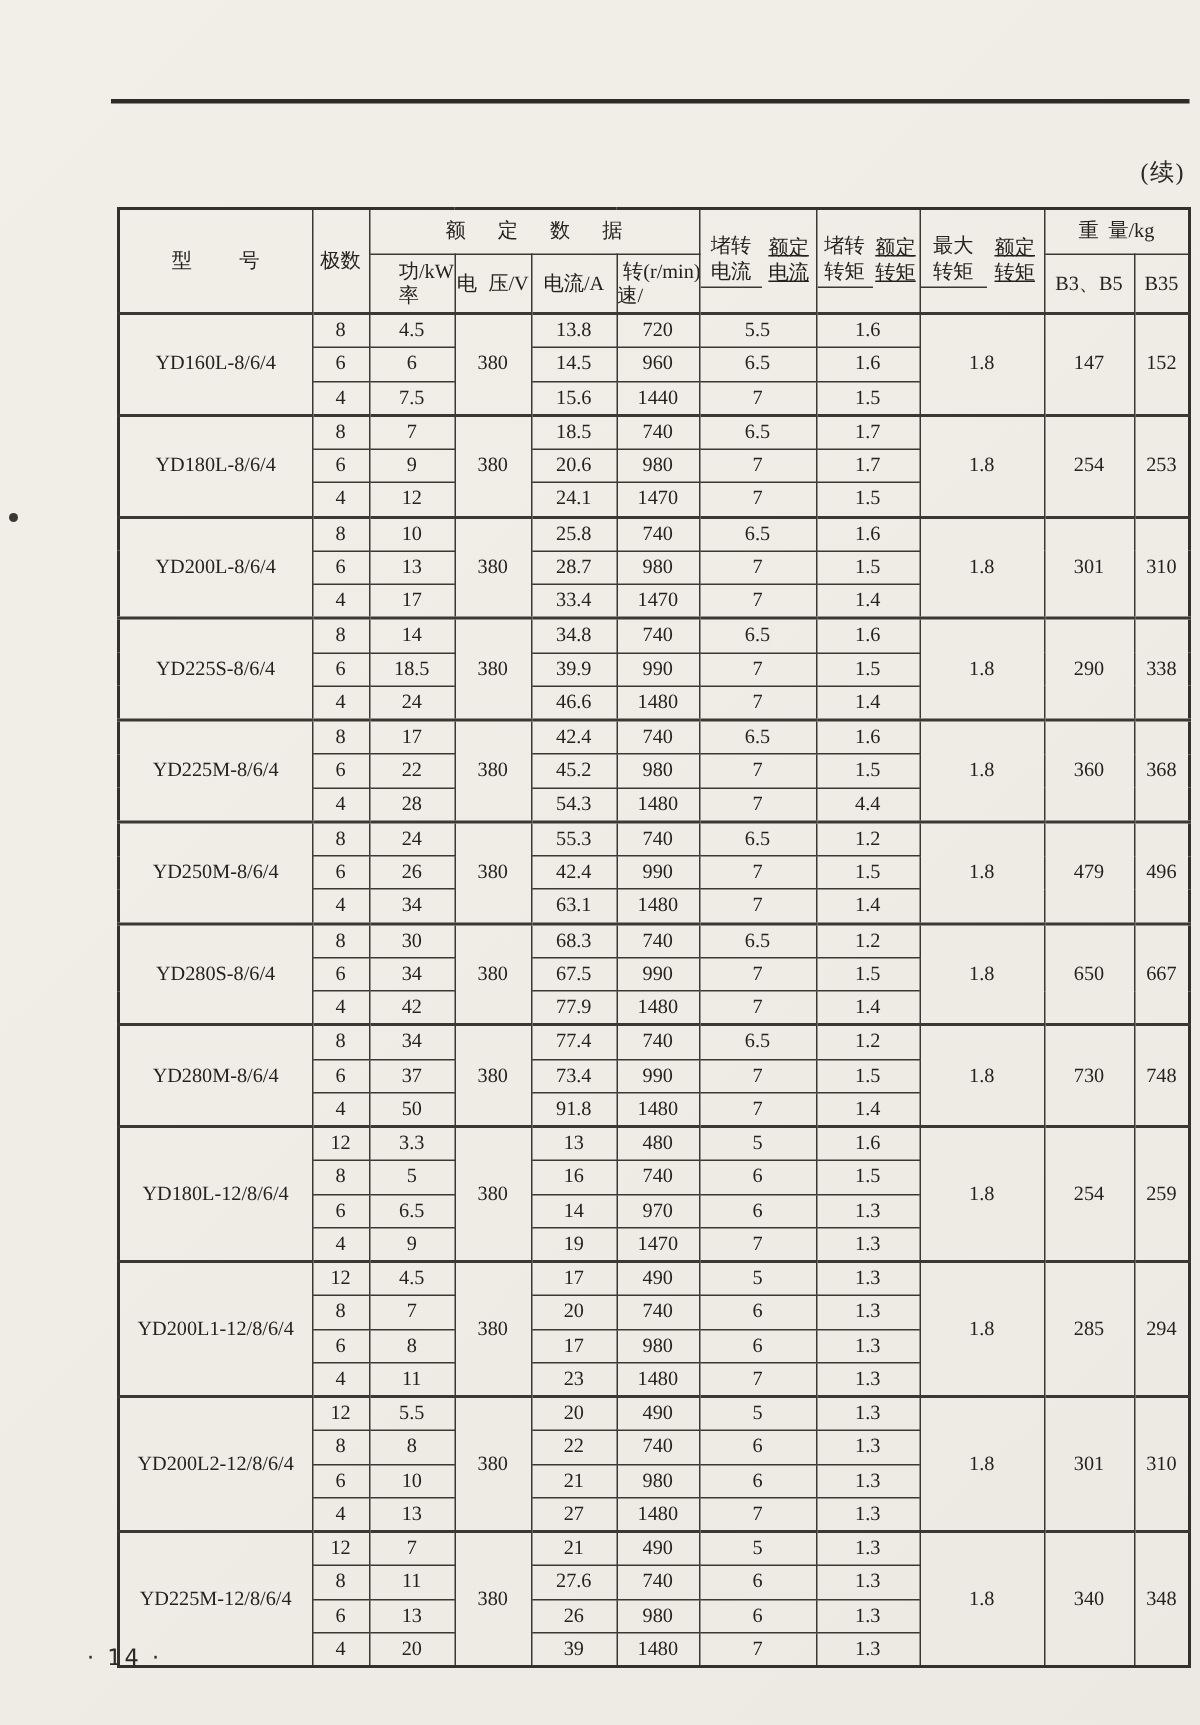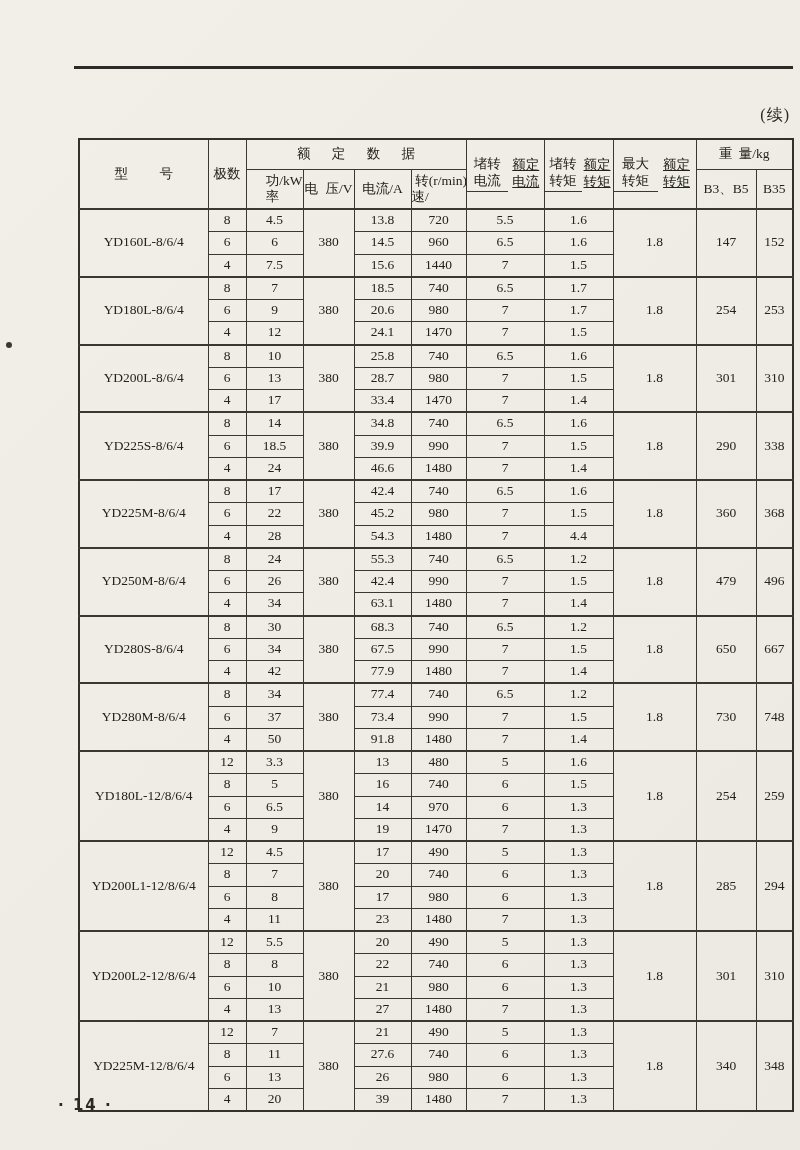--- a/index.html
+++ b/index.html
@@ -55,21 +55,20 @@
   .h-weight { word-spacing: 3px; }
   .tl { display: inline-flex; flex-direction: row; line-height: 1.2; text-align: right; }
   .tl span { word-spacing: 4px; }
   .frac { display: inline-flex; flex-direction: row; line-height: 1.25; }
   .frac .num { border-bottom: 1.4px solid #3a3832; padding: 0 3px 1px 3px; }
   .frac .den { padding-top: 1px; text-decoration: underline; }
   .page-number {
     position: absolute; left: 58px; top: 1096px;
     font-size: 15px; letter-spacing: 2px; color: #2a2925;
     font-family: "DejaVu Sans", "Liberation Sans", sans-serif;
-    font-weight: bold;
   }
   .scan-dot {
     position: absolute; left: 6px; top: 342px;
     width: 6px; height: 6px; border-radius: 50%; background: #3a3832;
   }
 </style>
 </head>
 <body>
 
 <div class="page">

